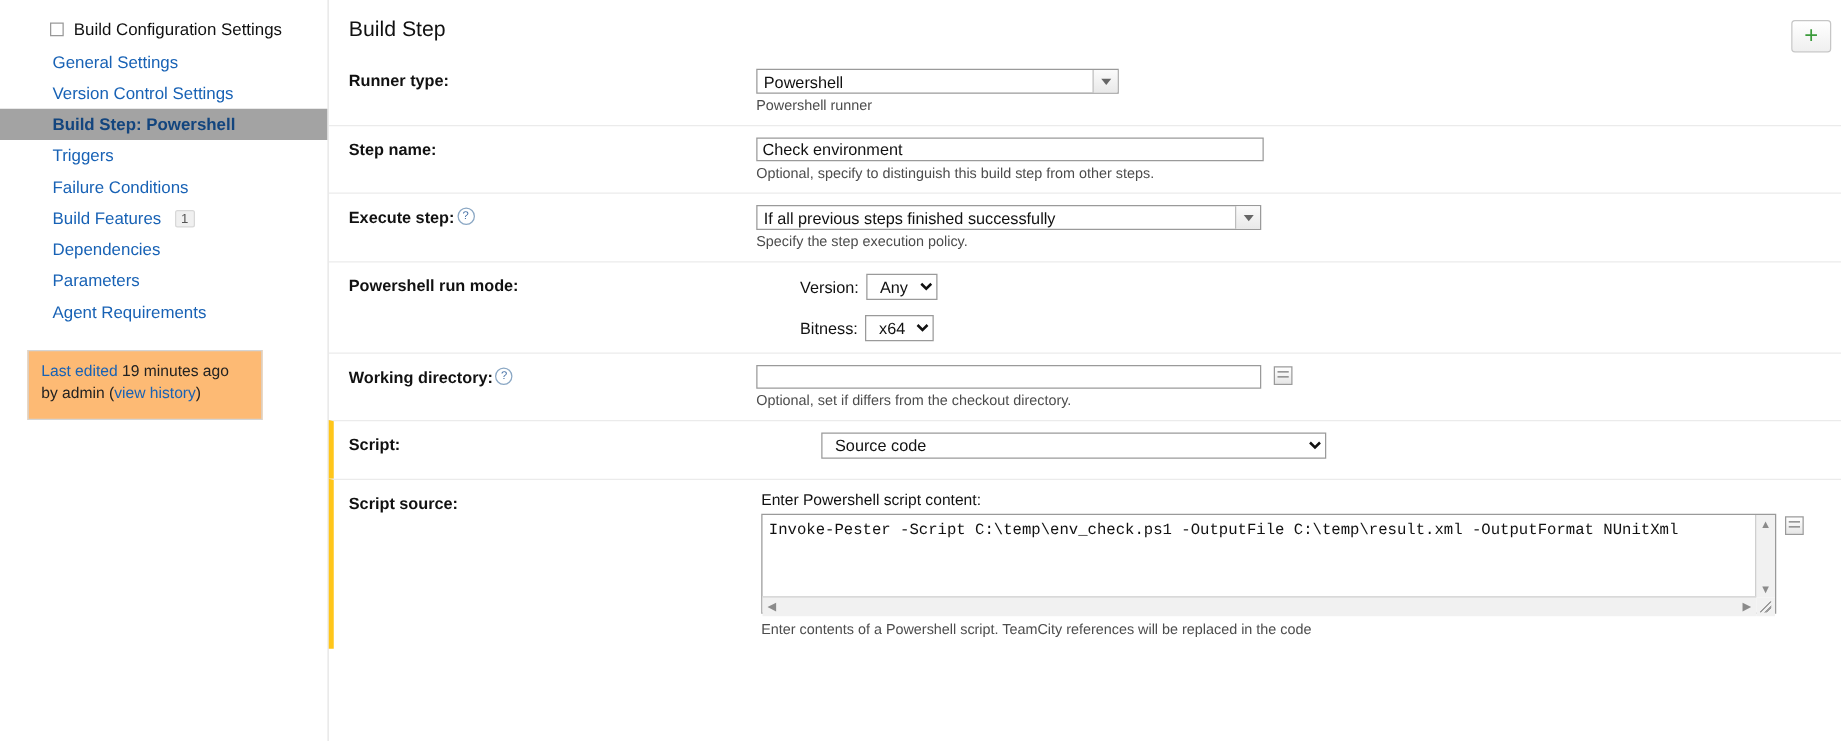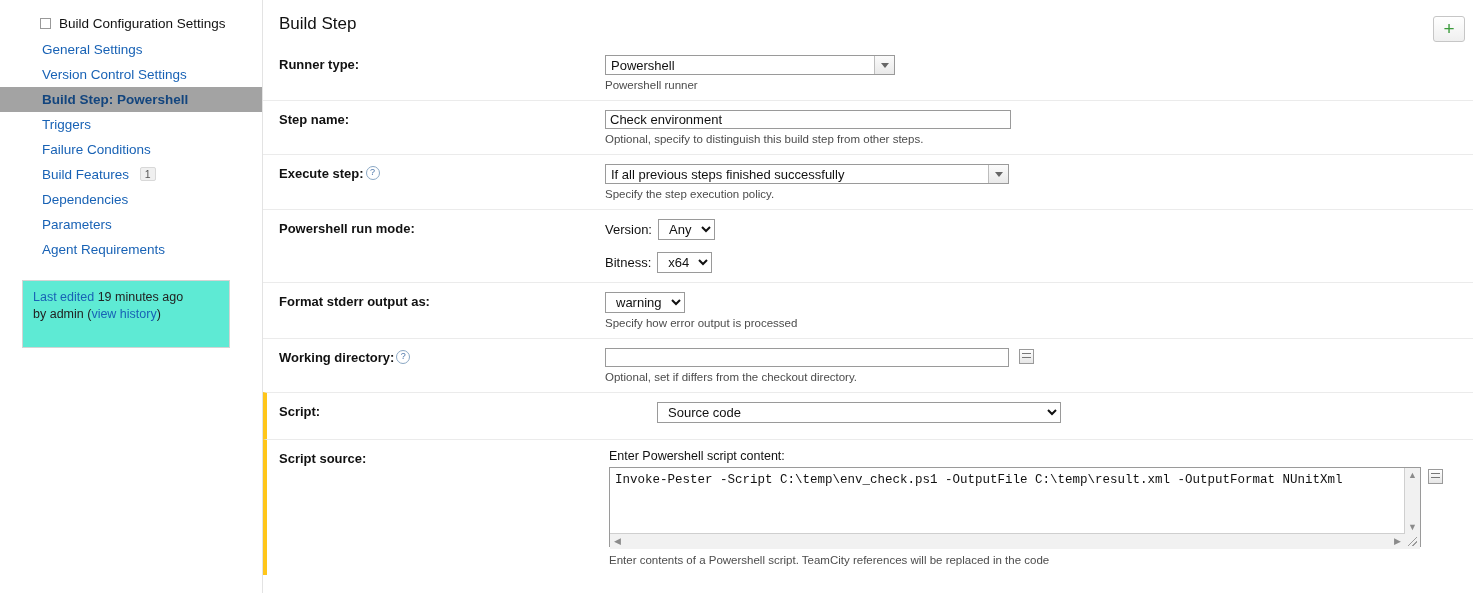--- a/index.html
+++ b/index.html
@@ -70,24 +70,24 @@
     border-radius: 2px;
     color: #555555;
     font-size: 10.5px;
     line-height: 12px;
     padding: 0 4px;
     vertical-align: 1px;
     font-weight: normal;
   }
   #last-edited-box {
     margin: 18px 0 0 22px;
-    width: 208px;
+    width: 188px;
     border: 1px solid #d4d4d4;
-    background: #5eead4;
-    padding: 8px 10px 24px 10px;
+    background: #fdba74;
+    padding: 8px 10px 12px 10px;
     box-sizing: border-box;
     font-size: 12.5px;
     line-height: 17px;
     color: #222222;
   }
   .lnk { color: #1862b5; cursor: pointer; }
 
   
   #main {
     position: absolute;
@@ -215,21 +215,21 @@
   .native-select {
     font-family: "Liberation Sans", sans-serif;
     font-size: 13px;
     height: 21px;
     border: 1px solid #9a9a9a;
     background: #ffffff;
     color: #111111;
     padding: 1px 6px;
     box-sizing: border-box;
   }
-  .inline-label { font-size: 13px; color: #111111; margin-right: 6px; }
+  .inline-label { font-size: 13px; color: #111111; margin-right: 6px; margin-left: 35px; }
   .sub-row { display: flex; align-items: center; }
   .sub-row + .sub-row { margin-top: 12px; }
 
   .w-script-select { width: 404px; height: 21px; margin-left: 48px; }
 
   .browse-btn {
     display: inline-block;
     width: 13px; height: 13px;
     border: 1px solid #9a9a9a;
     background: linear-gradient(#ffffff, #e6e6e6);
@@ -424,29 +424,20 @@
           </div>
           <div class="sub-row">
             <span class="inline-label">Bitness:</span>
             <select class="native-select">
               <option>x64</option>
             </select>
           </div>
         </div>
       </div>
 
-      <div class="row">
-        <div class="lbl">Format stderr output as:</div>
-        <div class="fld">
-          <select class="native-select">
-            <option>warning</option>
-          </select>
-          <div class="hint">Specify how error output is processed</div>
-        </div>
-      </div>
 
       <div class="row">
         <div class="lbl"><span>Working directory:</span><span class="help-icon">?</span></div>
         <div class="fld">
           <input class="tc-input w-workdir" type="text" value="" style="">
           <span class="browse-btn"></span>
           <div class="hint">Optional, set if differs from the checkout directory.</div>
         </div>
       </div>
 

